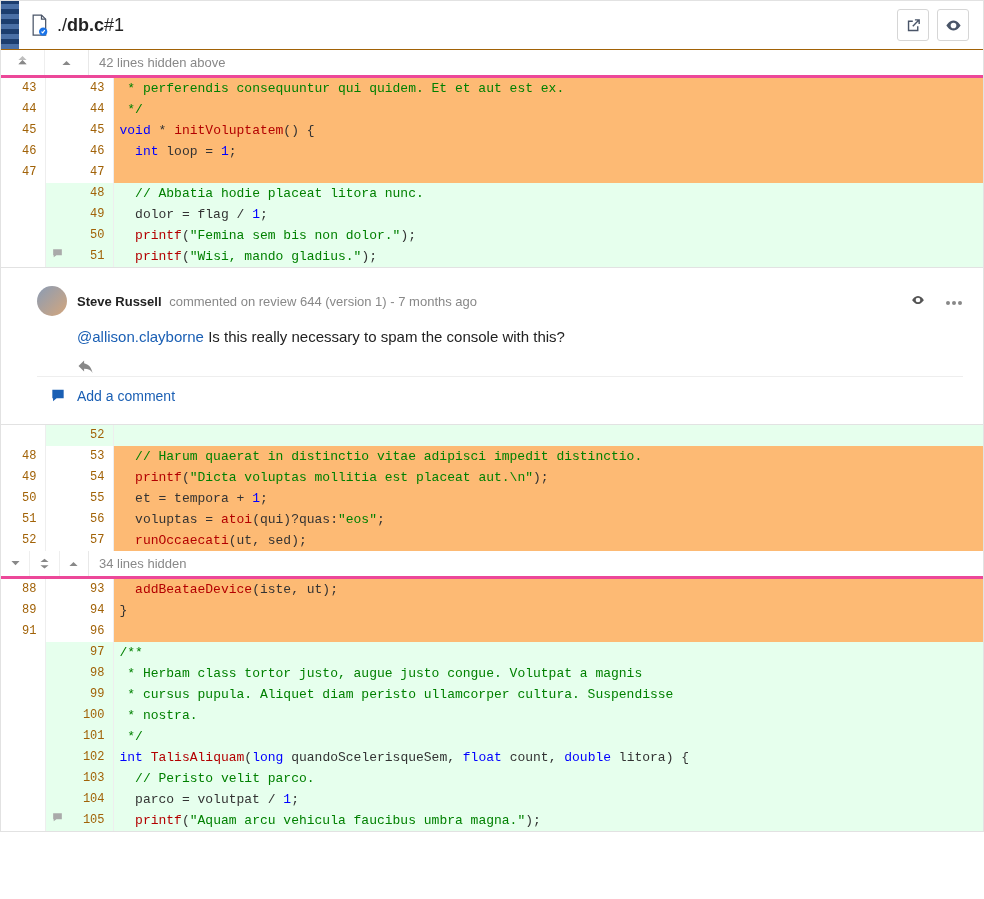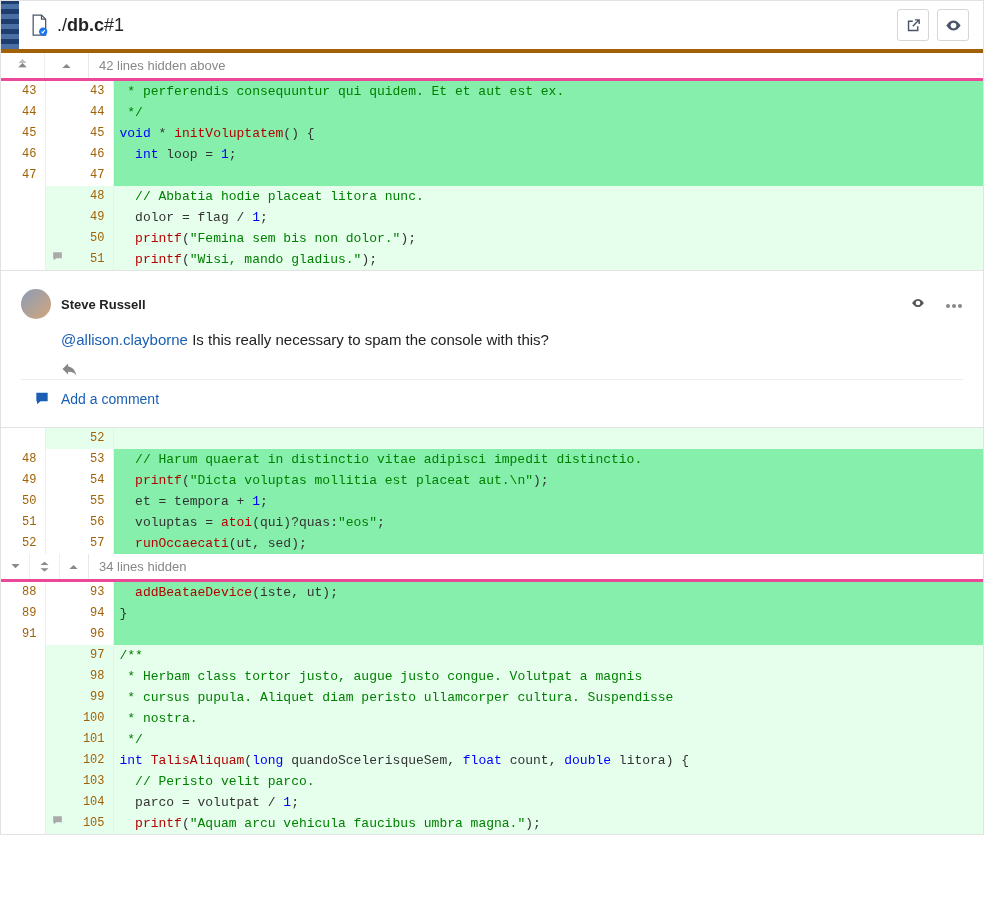--- a/index.html
+++ b/index.html
@@ -1,44 +1,44 @@
 <!DOCTYPE html>
 <html><head>
 <meta charset="utf-8">
 <style>
 * { box-sizing: border-box; margin: 0; padding: 0; }
 body { font-family: -apple-system, BlinkMacSystemFont, "Segoe UI", Arial, sans-serif; font-size: 13px; color: #333; background: #fff; }
 .page { width: 984px; border: 1px solid #e2e2e2; }
-.file-header { display: flex; align-items: center; padding: 8px 14px; border-bottom: 4px solid #a16207; }
+.file-header { display: flex; align-items: center; padding: 8px 14px; border-bottom: 1px solid #a16207; }
 .sidebar-strip { width: 18px; align-self: stretch; background: repeating-linear-gradient(0deg, #4a6fa5, #4a6fa5 5px, #1c3d6e 5px, #1c3d6e 10px); margin: -8px 10px -8px -14px; }
 .file-icon { width: 20px; height: 24px; margin-right: 8px; position: relative; }
 .file-icon svg { width: 100%; height: 100%; }
 .file-title { font-size: 18px; color: #222; font-weight: 400; flex: 1; }
 .hdr-btn { width: 32px; height: 32px; border: 1px solid #d6d6d6; border-radius: 3px; background: #fff; margin-left: 8px; display: flex; align-items: center; justify-content: center; cursor: pointer; color: #4a5568; }
 .hdr-btn svg { width: 17px; height: 17px; }
 .collapse-bar { display: flex; align-items: center; border-bottom: 3px solid #ec4899; background: #fff; height: 28px; }
 .collapse-controls { display: flex; width: 88px; border-right: 1px solid #e8e8e8; height: 100%; }
 .collapse-btn { flex: 1; display: flex; align-items: center; justify-content: center; cursor: pointer; color: #888; border-right: 1px solid #eee; }
 .collapse-btn:last-child { border-right: 0; }
 .collapse-btn svg { width: 13px; height: 13px; }
 .collapse-label { padding-left: 10px; color: #888; font-size: 13px; }
 .code-table { width: 100%; border-collapse: collapse; font-family: "Consolas","Menlo","Courier New",monospace; font-size: 13px; line-height: 21px; }
 .code-table td { vertical-align: top; }
 .ln-old, .ln-new { width: 44px; text-align: right; padding-right: 8px; color: #a16207; font-size: 12px; background: #fff; user-select: none; border-right: 1px solid #eee; }
 .gutter { width: 24px; text-align: center; color: #aaa; }
 .code-cell { padding-left: 6px; white-space: pre; color: #333; }
 tr.added .ln-new { background: #e6ffed; }
 tr.added .code-cell, tr.added .gutter { background: #e6ffed; }
-tr.ctx .code-cell { background: #86efac; }
+tr.ctx .code-cell { background: #fdba74; }
 .kw { color: #0000ff; }
 .fn { color: #b30000; }
 .num { color: #0000ff; }
 .str { color: #008000; }
 .cm { color: #008000; }
-.comment-block { background: #fff; border-top: 1px solid #e2e2e2; border-bottom: 1px solid #e2e2e2; padding: 18px 20px 10px 20px; position: relative; }
+.comment-block { background: #fff; border-top: 1px solid #e2e2e2; border-bottom: 1px solid #e2e2e2; padding: 18px 20px 10px 36px; position: relative; }
 .comment-head { display: flex; align-items: center; }
 .avatar { width: 30px; height: 30px; border-radius: 50%; background: linear-gradient(135deg,#8a9cb5,#d4a67c); margin-right: 10px; flex-shrink: 0; }
 .comment-author { font-weight: 600; color: #222; }
 .comment-meta { color: #888; margin-left: 4px; }
 .comment-actions { margin-left: auto; display: flex; align-items: center; gap: 18px; color: #555; }
 .comment-actions .act { cursor: pointer; }
 .comment-body { margin: 12px 0 5px 40px; font-size: 15px; color: #222; }
 .mention { color: #1a5fb4; }
 .reply-row { margin: 14px 0 0 40px; color: #888; }
 .reply-row svg { width: 17px; height: 14px; }
@@ -153,20 +153,23 @@
           <td class="ln-new">51</td>
           <td class="code-cell">  <span class="fn">printf</span>(<span class="str">"Wisi, mando gladius."</span>);</td>
         </tr>
       </tbody>
     </table>
 
   <div class="comment-block">
     <div class="comment-head">
       <div class="avatar"></div>
       <span class="comment-author">Steve Russell</span>
+      <span class="comment-meta">
+        &nbsp;<span>commented</span>&nbsp;<span>on review 644 (version 1)</span><span> - </span><span>7 months ago</span>
+      </span>
       <div class="comment-actions">
         <span class="act"><svg width="18" height="14" viewBox="0 0 24 24">
               <path fill="currentColor" d="M12 5C6 5 2 12 2 12s4 7 10 7 10-7 10-7-4-7-10-7zm0 11a4 4 0 110-8 4 4 0 010 8z"></path>
               <circle cx="12" cy="12" r="2" fill="#fff"></circle>
             </svg></span>
         <span class="act"><svg width="18" height="6" viewBox="0 0 18 6">
               <circle cx="3" cy="3" r="2" fill="#888"></circle>
               <circle cx="9" cy="3" r="2" fill="#888"></circle>
               <circle cx="15" cy="3" r="2" fill="#888"></circle>
             </svg></span>

